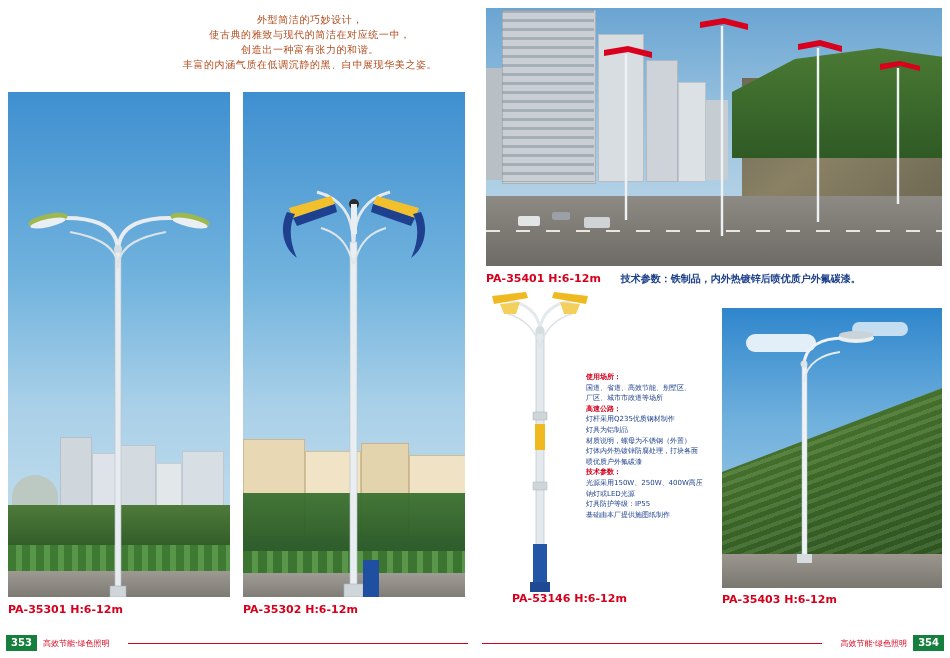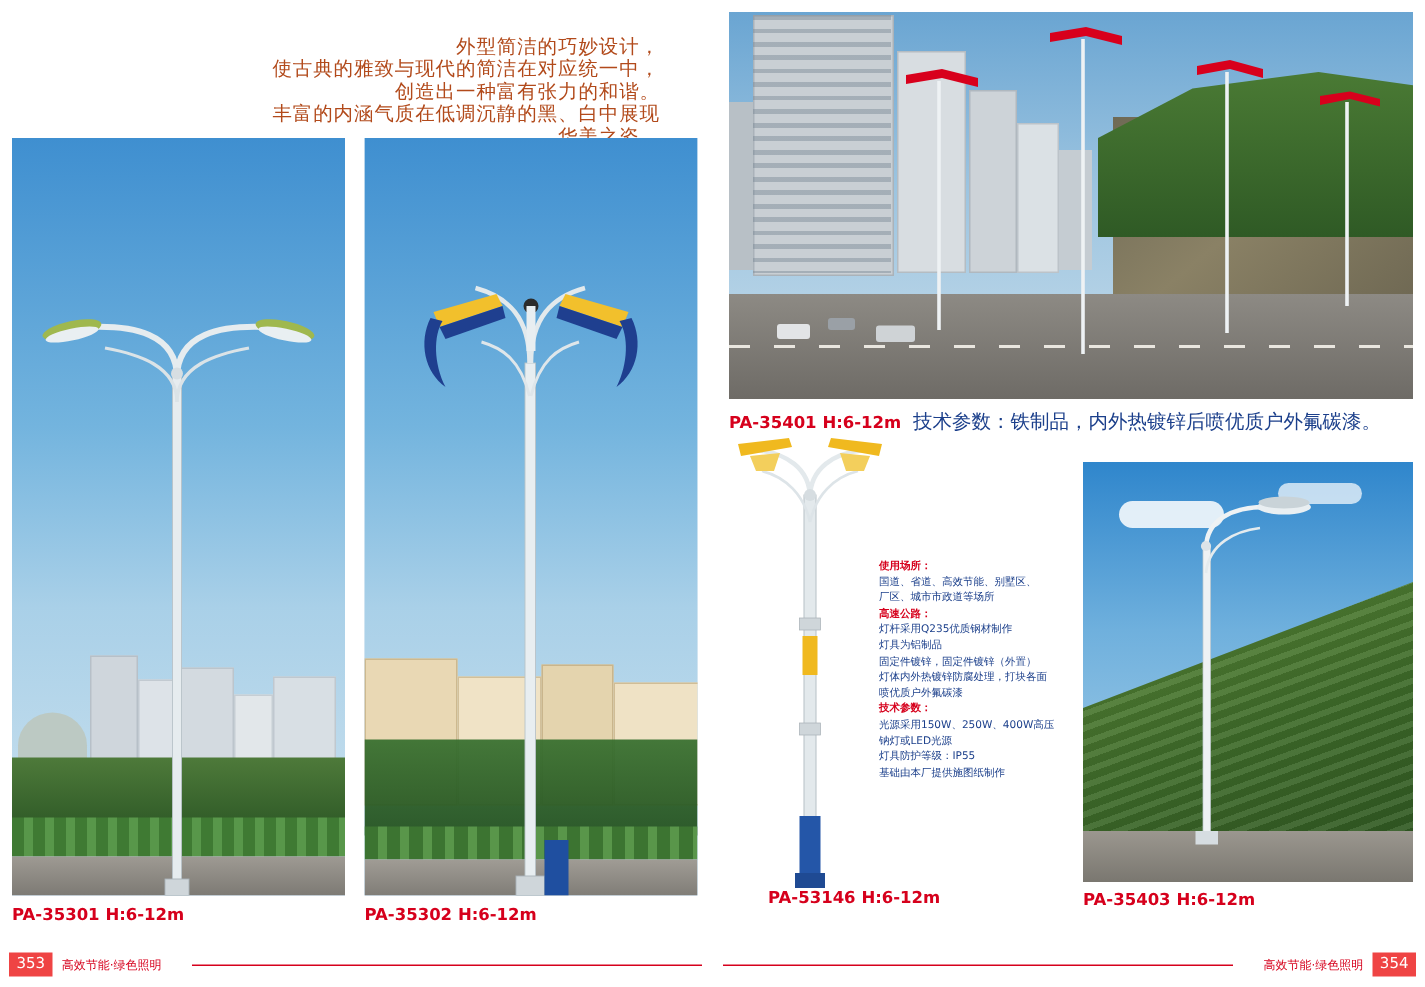--- a/index.html
+++ b/index.html
@@ -33,59 +33,59 @@
   }
   .ground {
     position: absolute;
     left: 0; right: 0; bottom: 0;
   }
 
   
   .intro {
     position: absolute;
     left: 180px;
-    top: 24px;
+    top: 12px;
     width: 260px;
-    text-align: right;
+    text-align: center;
     color: #b24a1b;
-    font-size: 13px;
+    font-size: 10px;
     line-height: 15px;
     letter-spacing: 0.6px;
   }
 
   
   .caption {
     position: absolute;
     color: #d6001c;
     font-weight: bold;
     font-size: 11px;
     white-space: nowrap;
   }
   .caption .note {
     color: #1b3f8b;
-    font-weight: normal;
-    font-size: 13px;
-    margin-left: 4px;
+    font-weight: bold;
+    font-size: 10px;
+    margin-left: 16px;
   }
 
   
   .folio-left, .folio-right {
     position: absolute;
     bottom: 6px;
     height: 18px;
     display: flex;
     align-items: center;
   }
   .folio-left { left: 6px; }
   .folio-right { right: 6px; }
   .folio-num {
-    background: #ef4444;
+    background: #15803d;
     color: #ffffff;
     font-size: 10px;
-    font-weight: normal;
+    font-weight: bold;
     padding: 2px 5px;
     line-height: 12px;
   }
   .folio-text {
     color: #d6001c;
     font-size: 8px;
     margin: 16px 6px;
     white-space: nowrap;
   }
   .footer-rule {
@@ -278,21 +278,21 @@
     <span>H:6-12m</span>
   </div>
 
   <div class="spec">
     <div class="hd">使用场所：</div>
     <div>国道、省道、高效节能、别墅区、</div>
     <div>厂区、城市市政道等场所</div>
     <div class="hd">高速公路：</div>
     <div>灯杆采用Q235优质钢材制作</div>
     <div>灯具为铝制品</div>
-    <div>固定件镀锌，固定件镀锌（外置）</div>
+    <div>材质说明，螺母为不锈钢（外置）</div>
     <div>灯体内外热镀锌防腐处理，打块各面</div>
     <div>喷优质户外氟碳漆</div>
     <div class="hd">技术参数：</div>
     <div>光源采用150W、250W、400W高压</div>
     <div>钠灯或LED光源</div>
     <div>灯具防护等级：IP55</div>
     <div>基础由本厂提供施图纸制作</div>
   </div>
 
   <div class="photo" style="left:722px; top:308px; width:220px; height:280px;">

